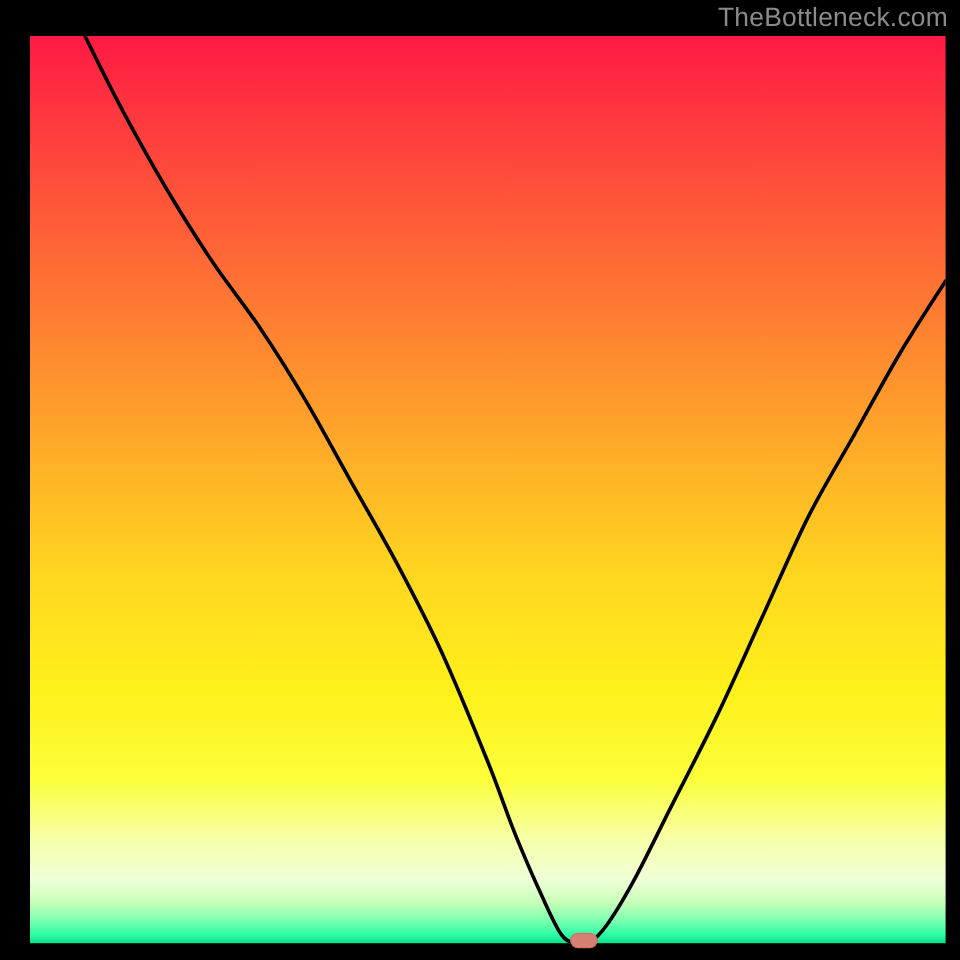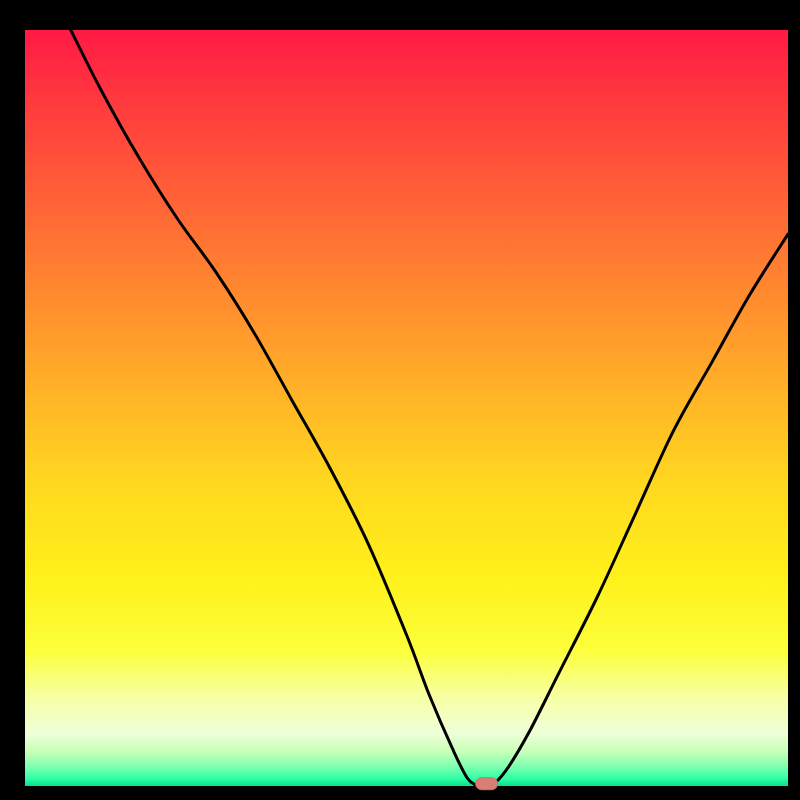--- a/index.html
+++ b/index.html
@@ -31,20 +31,21 @@
   svg {
     position: absolute;
     left: 0;
     top: 0;
   }
 </style>
 </head>
 <body>
 <div class="frame">
 
+<div class="watermark">TheBottleneck.com</div>
 
 <svg id="chart-svg" width="800" height="800" viewBox="0 0 800 800">
   <defs>
     <linearGradient id="bg-grad" x1="0" y1="0" x2="0" y2="1">
           <stop offset="0.00%" stop-color="#ff1a44"></stop>
           <stop offset="10.00%" stop-color="#ff3b3e"></stop>
           <stop offset="22.00%" stop-color="#ff6137"></stop>
           <stop offset="35.00%" stop-color="#ff8a2f"></stop>
           <stop offset="48.00%" stop-color="#ffb327"></stop>
           <stop offset="60.00%" stop-color="#ffd81f"></stop>

